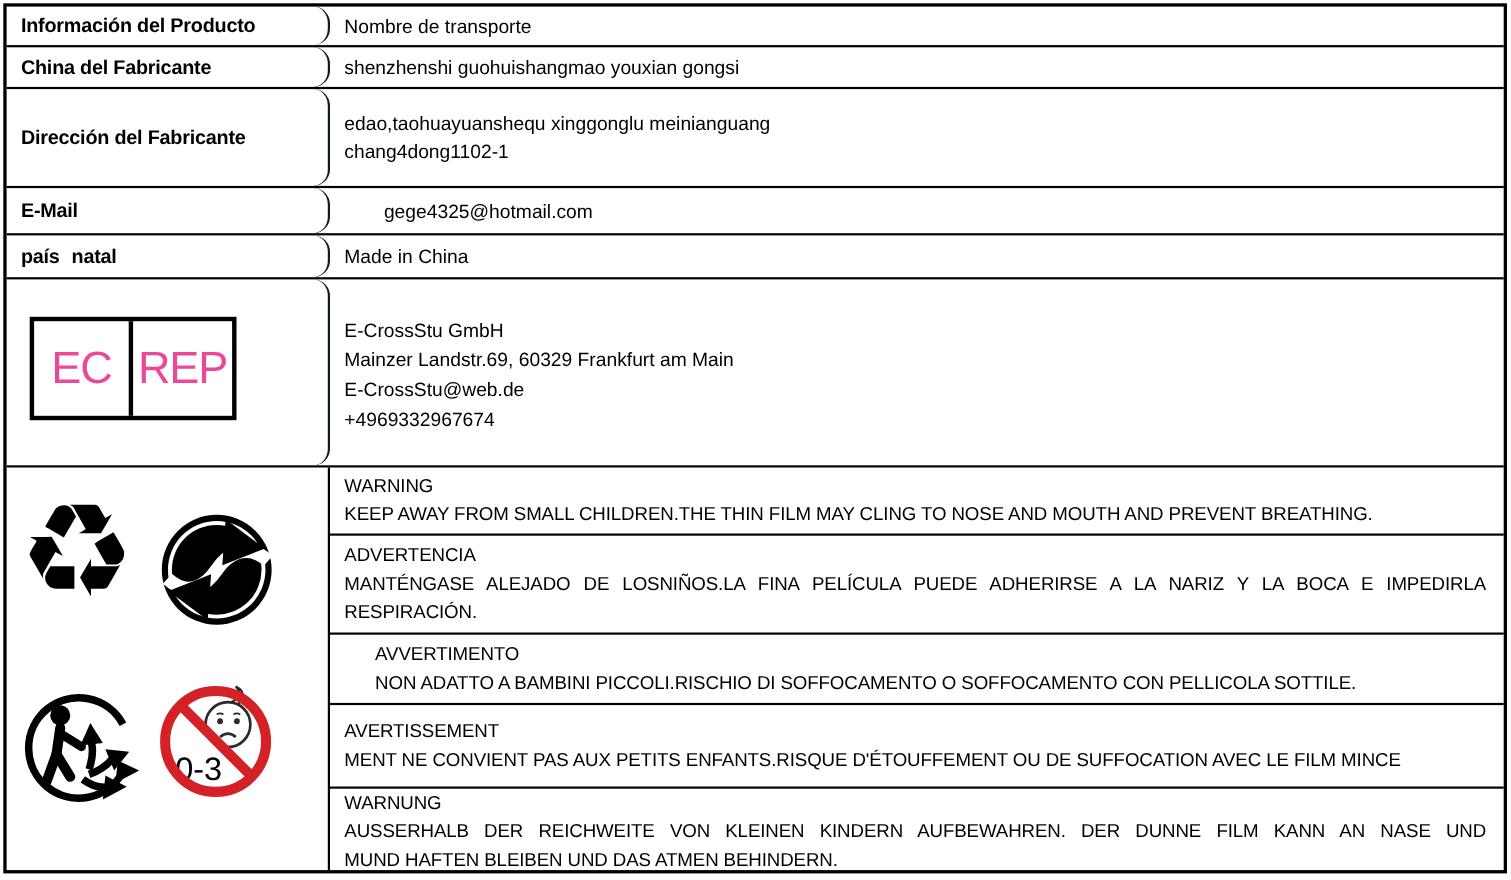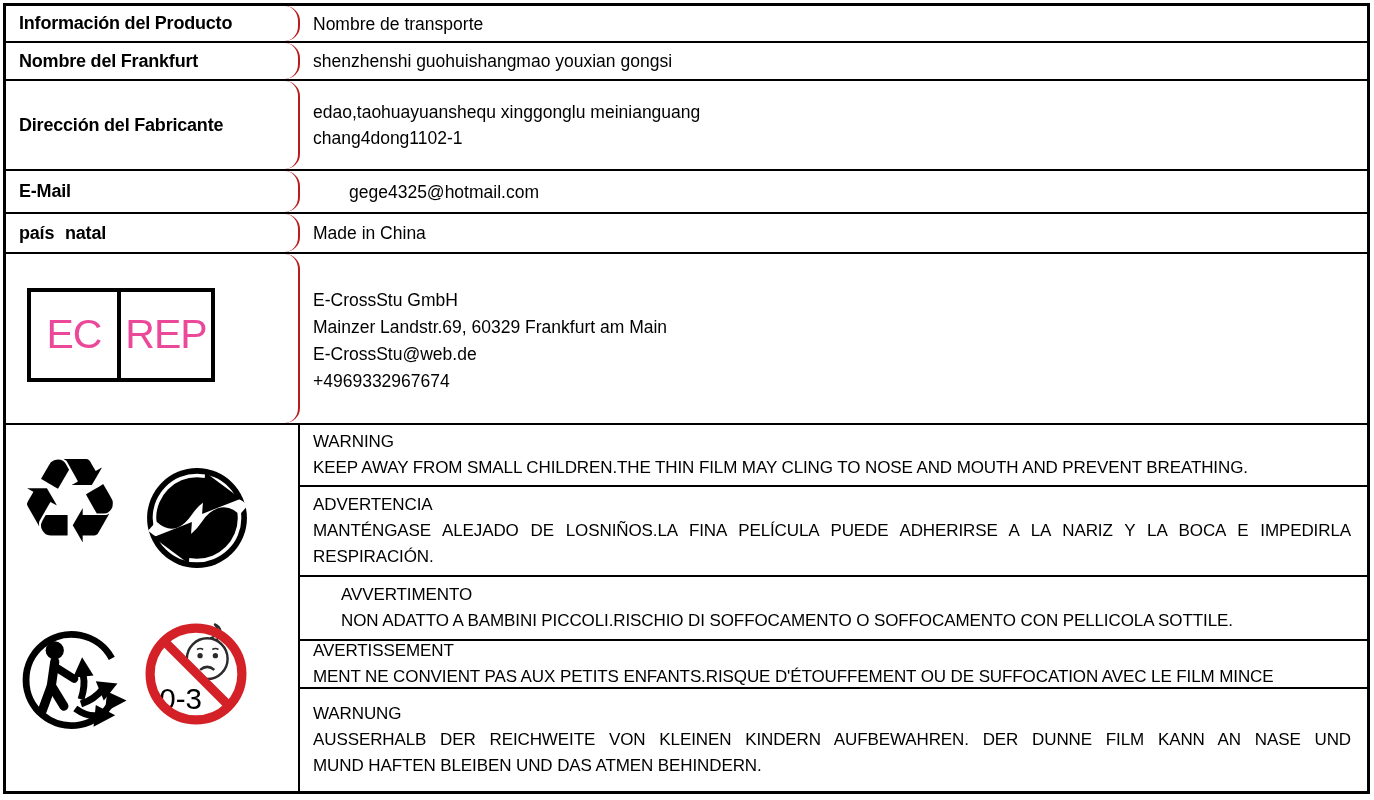--- a/index.html
+++ b/index.html
@@ -16,21 +16,21 @@
   .row { display:flex; border-bottom:2px solid #000; flex:0 0 auto; min-height:0; }
   .row.r1 { height:37px; }
   .row.r2 { height:38px; }
   .row.r3 { height:90px; }
   .row.r4 { height:43px;gap:36px; }
   .row.r5 { height:40px; }
   .row.r6 { height:171px; }
   .row.r7 { flex:1 1 auto; border-bottom:none; }
 
   .lcell {
-    flex:0 0 294px; width:294px; border-right:2px solid #b91c1c;
+    flex:0 0 294px; width:294px; border-right:2px solid #0f172a;
     display:flex; align-items:center; padding:0 8px 0 13px;border-radius:15px;
   }
   .rcell {
     flex:1 1 auto; display:flex; flex-direction:column; justify-content:center;
     padding:0 16px 0 13px;
   }
   .label { font-weight:bold; font-size:18px; letter-spacing:-0.2px; }
   .label.wide-space { word-spacing:6px; }
   .value { font-size:17.5px; line-height:26px; }
   .vline { font-size:17.5px; line-height:26.5px; white-space:nowrap; }
@@ -54,21 +54,21 @@
     flex:0 0 294px; width:294px; border-right:2px solid #000; position:relative;
   }
   .warncol { flex:1 1 auto; display:flex; flex-direction:column; }
   .wsec {
     border-bottom:2px solid #000; padding:0 16px 0 13px;
     display:flex; flex-direction:column; justify-content:center; flex:0 0 auto;
   }
   .wsec.w-en { height:62px; }
   .wsec.w-es { height:90px; }
   .wsec.w-it { height:64px;padding-left:41px; }
-  .wsec.w-fr { height:48px; }
+  .wsec.w-fr { height:76px; }
   .wsec.w-de { flex:1 1 auto; border-bottom:none; }
   .wtitle { font-size:17px; line-height:26px; letter-spacing:-0.1px; }
   .wline  { font-size:17px; line-height:26px; letter-spacing:-0.1px; }
   .wline.fill-just { text-align:justify; text-align-last:justify; white-space:nowrap; }
 
   
   .mobius {
     position:absolute; left:4px; top:22px; width:120px; height:110px;
     font-family:"DejaVu Sans", sans-serif; font-size:118px; line-height:108px;
     color:#000; text-align:center; display:block;
@@ -87,21 +87,21 @@
       <div class="lcell">
         <span class="label">Información del Producto</span>
       </div>
       <div class="rcell">
         <span class="value">Nombre de transporte</span>
       </div>
     </div>
 
     <div class="row r2">
       <div class="lcell">
-        <span class="label">Nombre del Frankfurt</span>
+        <span class="label">China del Fabricante</span>
       </div>
       <div class="rcell">
         <span class="value">shenzhenshi guohuishangmao youxian gongsi</span>
       </div>
     </div>
 
     <div class="row r3">
       <div class="lcell">
         <span class="label">Dirección del Fabricante</span>
       </div>

